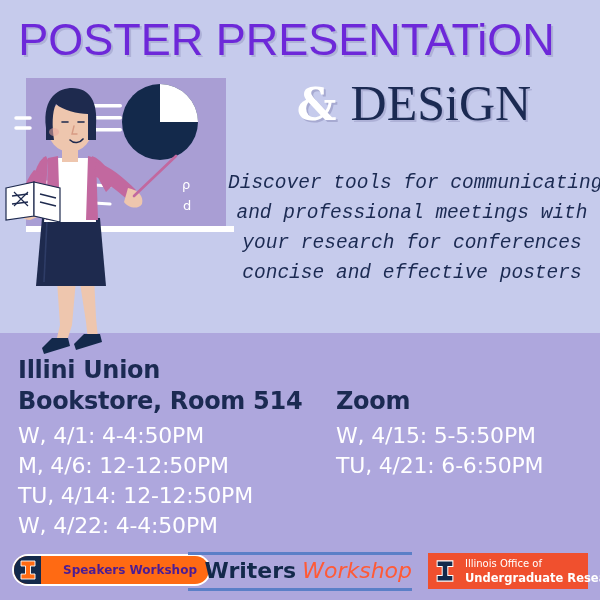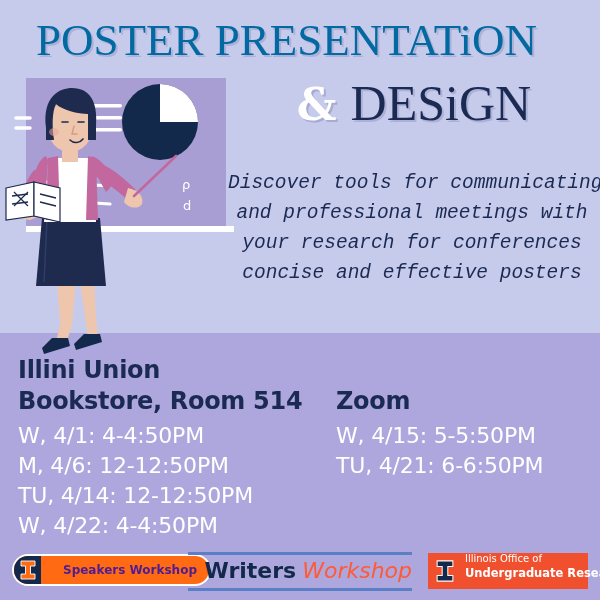--- a/index.html
+++ b/index.html
@@ -34,25 +34,25 @@
     width: 600px; height: 267px;
     background: #aea7dd;
   }
 
   
   .headline {
     position: absolute;
     left: 0; top: 14px;
     width: 573px;
     text-align: center;
-    font-family: Liberation Serif, serif;
+    font-family: Liberation Sans, sans-serif;
     font-size: 45px;
     line-height: 52px;
     letter-spacing: 0px;
-    color: #0369a1;
+    color: #6d28d9;
     text-shadow: 2px 2px 0 rgba(110,110,160,0.28);
     white-space: nowrap;
     z-index: 6;
   }
   .headline-2 {
     position: absolute;
     left: 228px; top: 74px;
     width: 372px;
     text-align: center;
     font-family: "Liberation Serif", "DejaVu Serif", serif;
@@ -195,21 +195,21 @@
   .ww-a { font-weight: bold; color: #13294b; }
   .ww-b { font-style: italic; color: #ff5a36; margin-left: 6px; }
 
   
   .logo-our {
     position: absolute;
     left: 428px; top: 7px;
     width: 160px; height: 36px;
     background: #f0502e;
     display: flex;
-    align-items: flex-start;
+    align-items: center;
     box-sizing: border-box;
   }
   .our-i {
     width: 26px; height: 36px;
     display: flex;
     align-items: center;
     justify-content: center;
     flex: 0 0 auto;
     margin-left: 4px;
   }

